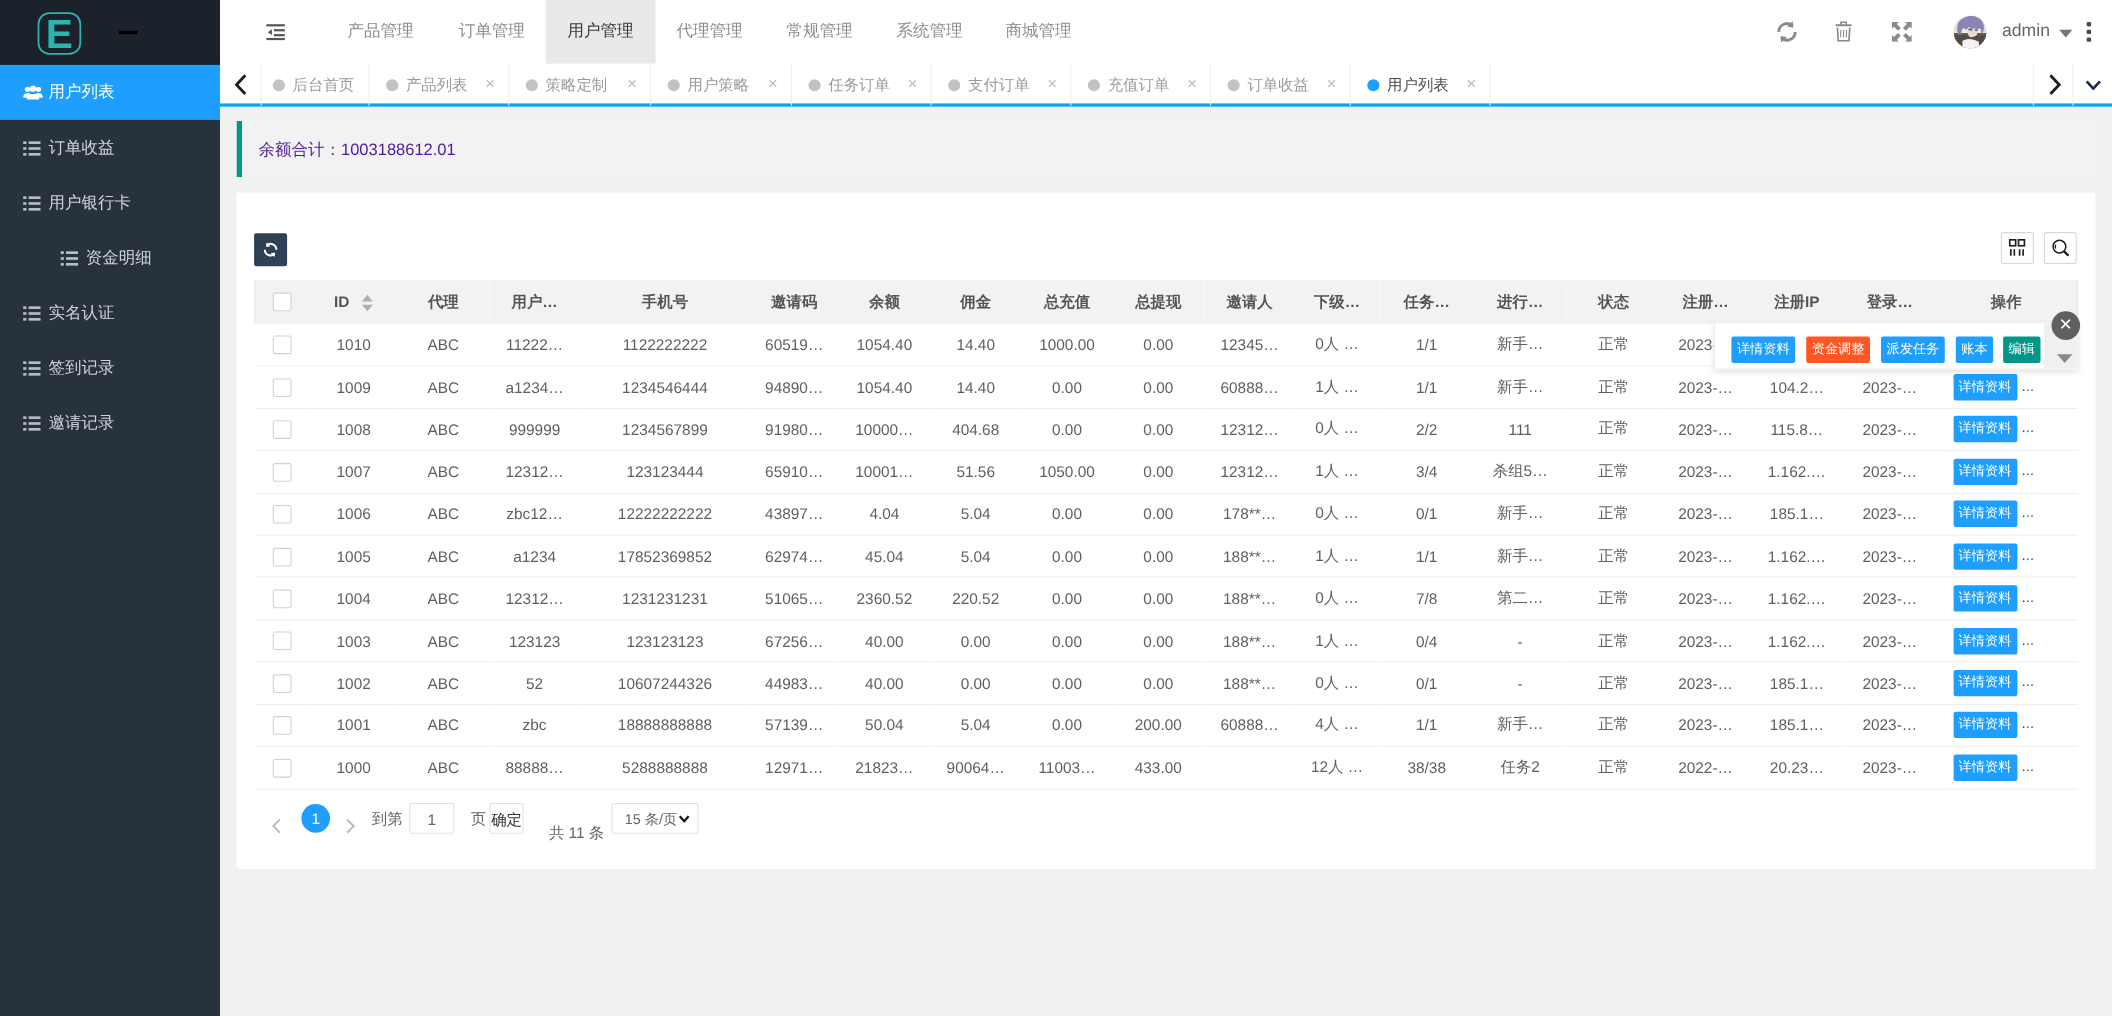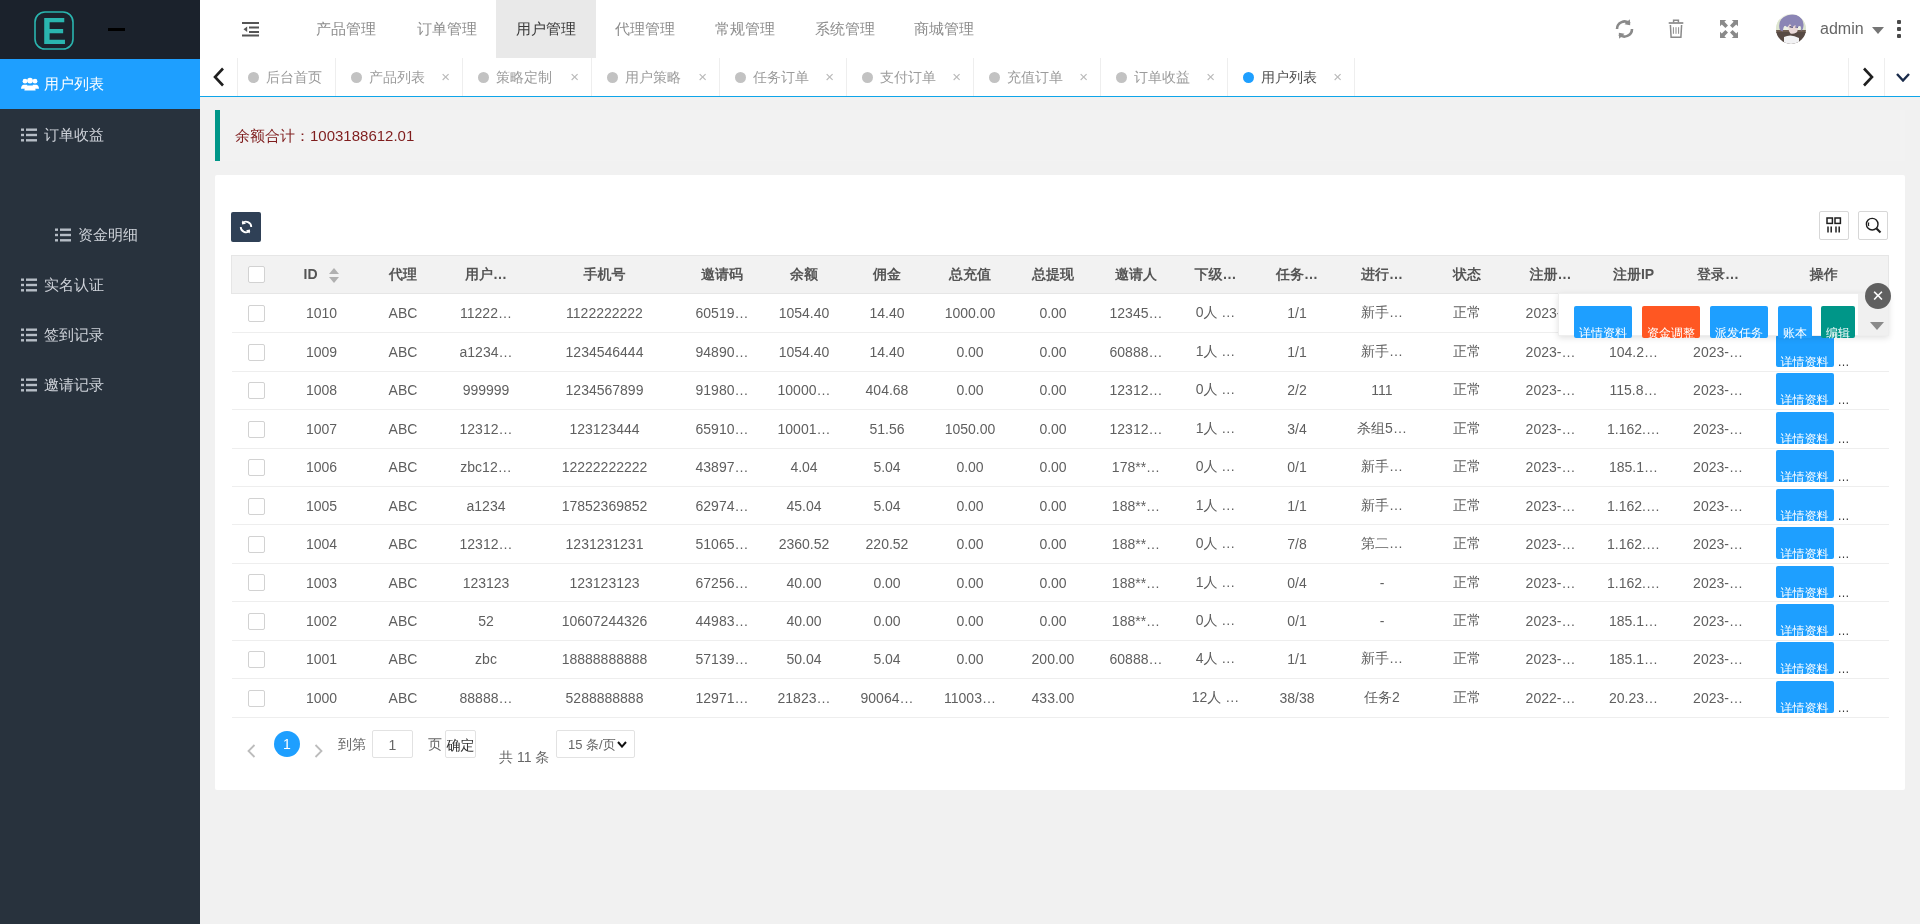--- a/index.html
+++ b/index.html
@@ -14,44 +14,44 @@
 .menu-item .mi-tx { position:absolute; left:44px; }
 .menu-item.active { background:#1E9FFF; color:#fff; }
 
 
 #topnav { position:absolute; left:200px; top:0; width:1720px; height:58px; background:#fff; }
 .navitem { position:absolute; top:0; height:58px; line-height:58px; font-size:15px; color:#8d8d8d; text-align:center; width:100px; }
 .navitem.active { background:#e9e9e9; color:#3a3a3a; }
 .hic { position:absolute; color:#6f6f6f; }
 
 
-#tabbar { position:absolute; left:200px; top:58px; width:1720px; height:39px; background:#fff; border-bottom:1px solid #0ea5e9; }
+#tabbar { position:absolute; left:200px; top:58px; width:1720px; height:39px; background:#fff; border-bottom:3px solid #0ea5e9; }
 .tab { position:absolute; top:0; height:38px; line-height:38px; font-size:14px; color:#9b9b9b; border-right:1px solid #eee; }
 .tab .dot { position:absolute; left:15px; top:14px; width:11px; height:11px; border-radius:50%; background:#c2c2c2; }
 .tab .tx { position:absolute; left:33px; white-space:nowrap; }
 .tab .x { position:absolute; right:12px; top:0; color:#b9b9b9; font-size:15px; }
 .tab.active .dot { background:#1E9FFF; }
 .tab.active .tx { color:#4d4d4d; }
 
 
 #quote { position:absolute; left:215px; top:110px; width:1690px; height:51px; background:#f2f2f2; border-left:5px solid #009688; border-radius:0 2px 2px 0; }
-#quote span { position:absolute; left:15px; top:17px; font-size:15px; color:#7f1d1d; }
+#quote span { position:absolute; left:15px; top:17px; font-size:15px; color:#4c1d95; }
 #card { position:absolute; left:215px; top:175px; width:1690px; height:615px; background:#fff; border-radius:2px; }
 
 .btn-refresh { position:absolute; left:16px; top:37px; width:30px; height:30px; background:#2F4056; border-radius:2px; }
 .tool-r { position:absolute; top:36px; width:30px; height:29px; background:#fff; border:1px solid #d7d7d7; border-radius:2px; }
 
 
 #tbl { position:absolute; left:16px; top:80px; width:1657px; border-collapse:collapse; table-layout:fixed; }
 #tbl th { background:#f2f2f2; height:38px; font-size:14px; color:#555; font-weight:bold; border:1px solid #e6e6e6; border-left:none; border-right:none; text-align:center; white-space:nowrap; overflow:hidden; }
 #tbl td { height:38.45px; font-size:14px; color:#5f5f5f; border-bottom:1px solid #eee; text-align:center; white-space:nowrap; overflow:hidden; padding:0; }
 #tbl th:first-child { border-left:1px solid #e6e6e6; }
 #tbl th:last-child { border-right:1px solid #e6e6e6; }
 .ckb { display:inline-block; width:17px; height:17px; border:1px solid #d2d2d2; border-radius:2px; background:#fff; vertical-align:middle; }
-.btn-xs { display:inline-block; height:24px; line-height:22px; padding:16px 5px; background:#1E9FFF; color:#fff; font-size:12px; border-radius:2px; white-space:nowrap; }
+.btn-xs { display:inline-block; height:24px; line-height:22px; padding:0 5px; background:#1E9FFF; color:#fff; font-size:12px; border-radius:2px; white-space:nowrap; }
 .btn-xs.orange { background:#FF5722; }
 .btn-xs.green { background:#009688; }
 .dots { color:#333; font-size:12px; letter-spacing:1px; }
 
 #tb tr:first-child td { height:39.2px; }
 #tbl td.op { text-align:left; padding-left:16px; }
 
 .caret-up { display:inline-block; width:0; height:0; border-left:5.5px solid transparent; border-right:5.5px solid transparent; border-bottom:6.5px solid #b0b0b0; }
 .caret-dn { display:inline-block; width:0; height:0; border-left:5.5px solid transparent; border-right:5.5px solid transparent; border-top:6.5px solid #b0b0b0; }
 
@@ -95,20 +95,33 @@
         <g fill="#b6bdc6">
           <rect x="0" y="1.5" width="3" height="2.4"></rect>
           <rect x="5" y="1.5" width="11" height="2.4"></rect>
           <rect x="0" y="6.8" width="3" height="2.4"></rect>
           <rect x="5" y="6.8" width="11" height="2.4"></rect>
           <rect x="0" y="12.1" width="3" height="2.4"></rect>
           <rect x="5" y="12.1" width="11" height="2.4"></rect>
         </g>
       </svg>
       <span class="mi-tx">订单收益</span>
+    </div>
+  <div class="menu-item" style="top:160px;">
+      <svg class="mi-ic" viewBox="0 0 16 16">
+        <g fill="#b6bdc6">
+          <rect x="0" y="1.5" width="3" height="2.4"></rect>
+          <rect x="5" y="1.5" width="11" height="2.4"></rect>
+          <rect x="0" y="6.8" width="3" height="2.4"></rect>
+          <rect x="5" y="6.8" width="11" height="2.4"></rect>
+          <rect x="0" y="12.1" width="3" height="2.4"></rect>
+          <rect x="5" y="12.1" width="11" height="2.4"></rect>
+        </g>
+      </svg>
+      <span class="mi-tx">用户银行卡</span>
     </div>
   <div class="menu-item" style="top:210px;margin-left:34px;">
       <svg class="mi-ic" viewBox="0 0 16 16">
         <g fill="#b6bdc6">
           <rect x="0" y="1.5" width="3" height="2.4"></rect>
           <rect x="5" y="1.5" width="11" height="2.4"></rect>
           <rect x="0" y="6.8" width="3" height="2.4"></rect>
           <rect x="5" y="6.8" width="11" height="2.4"></rect>
           <rect x="0" y="12.1" width="3" height="2.4"></rect>
           <rect x="5" y="12.1" width="11" height="2.4"></rect>

